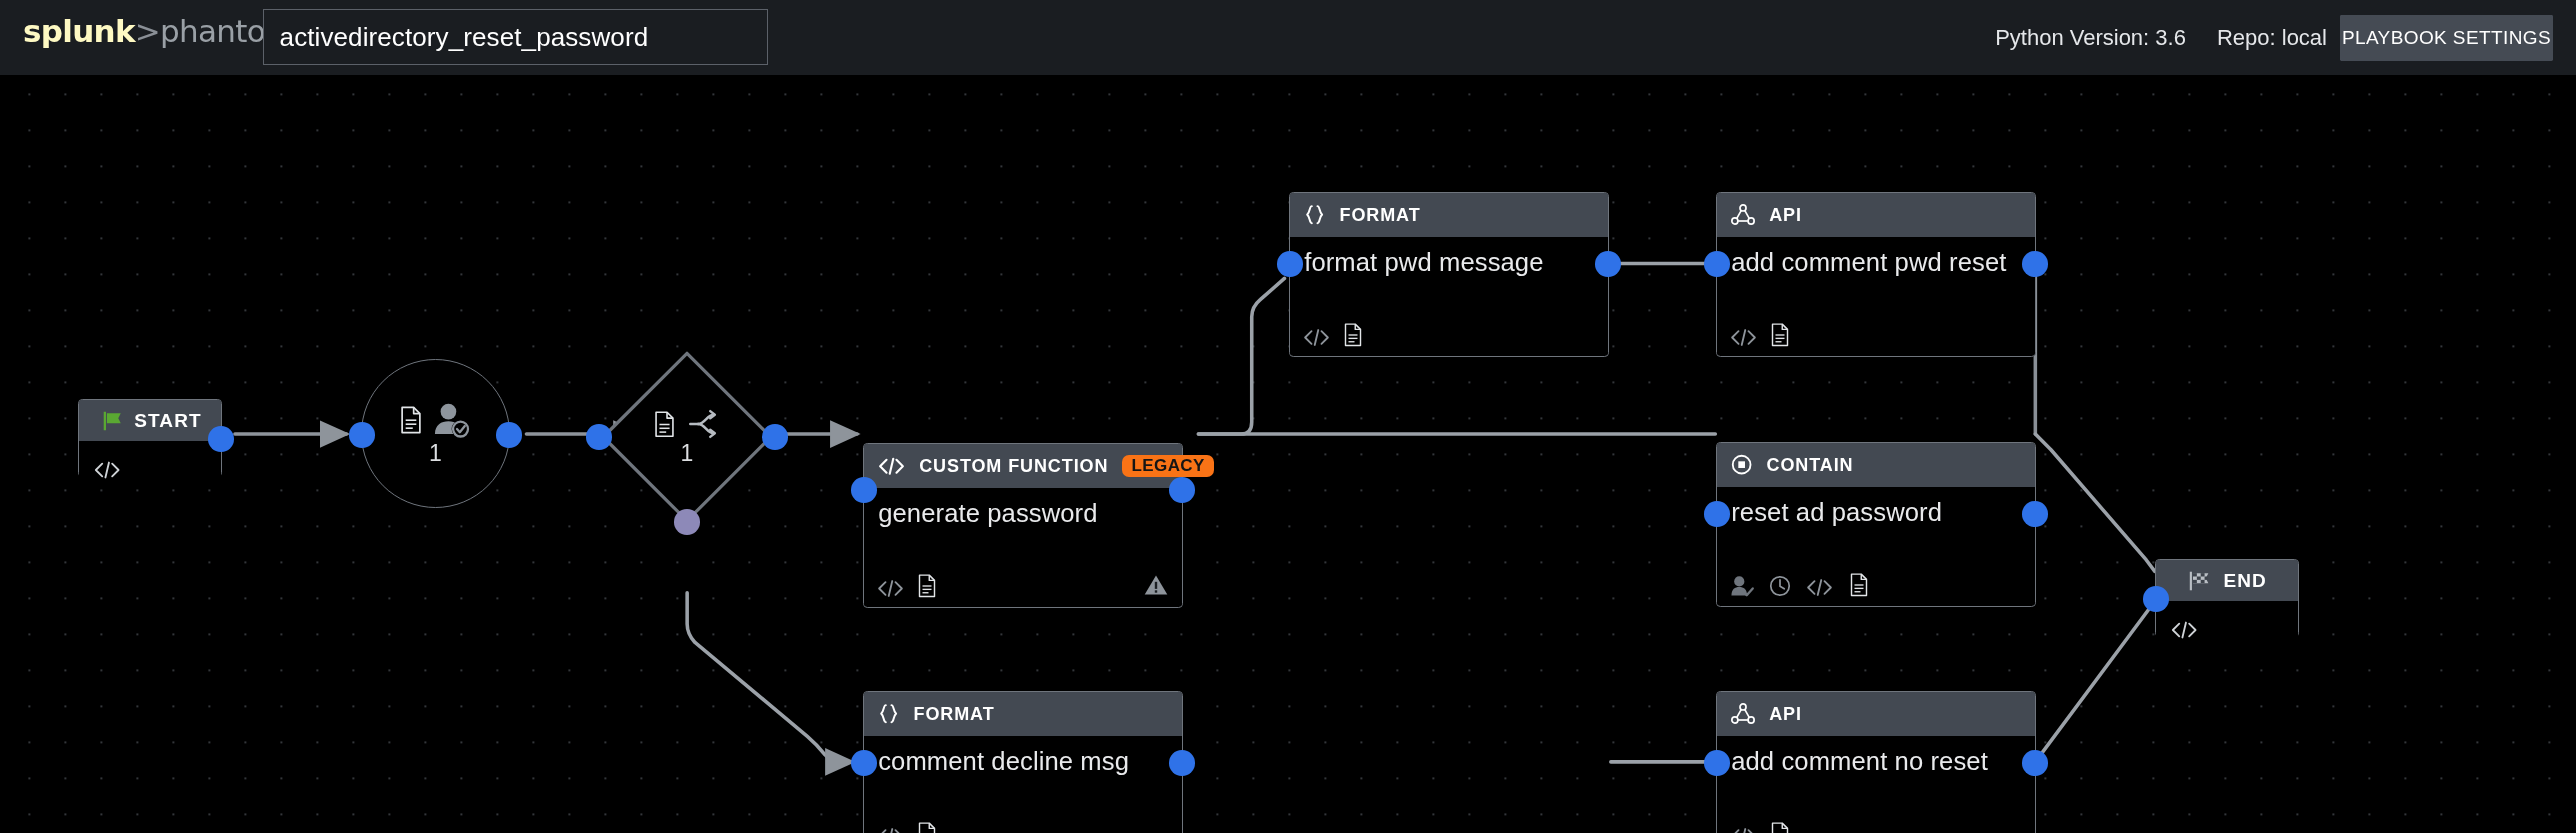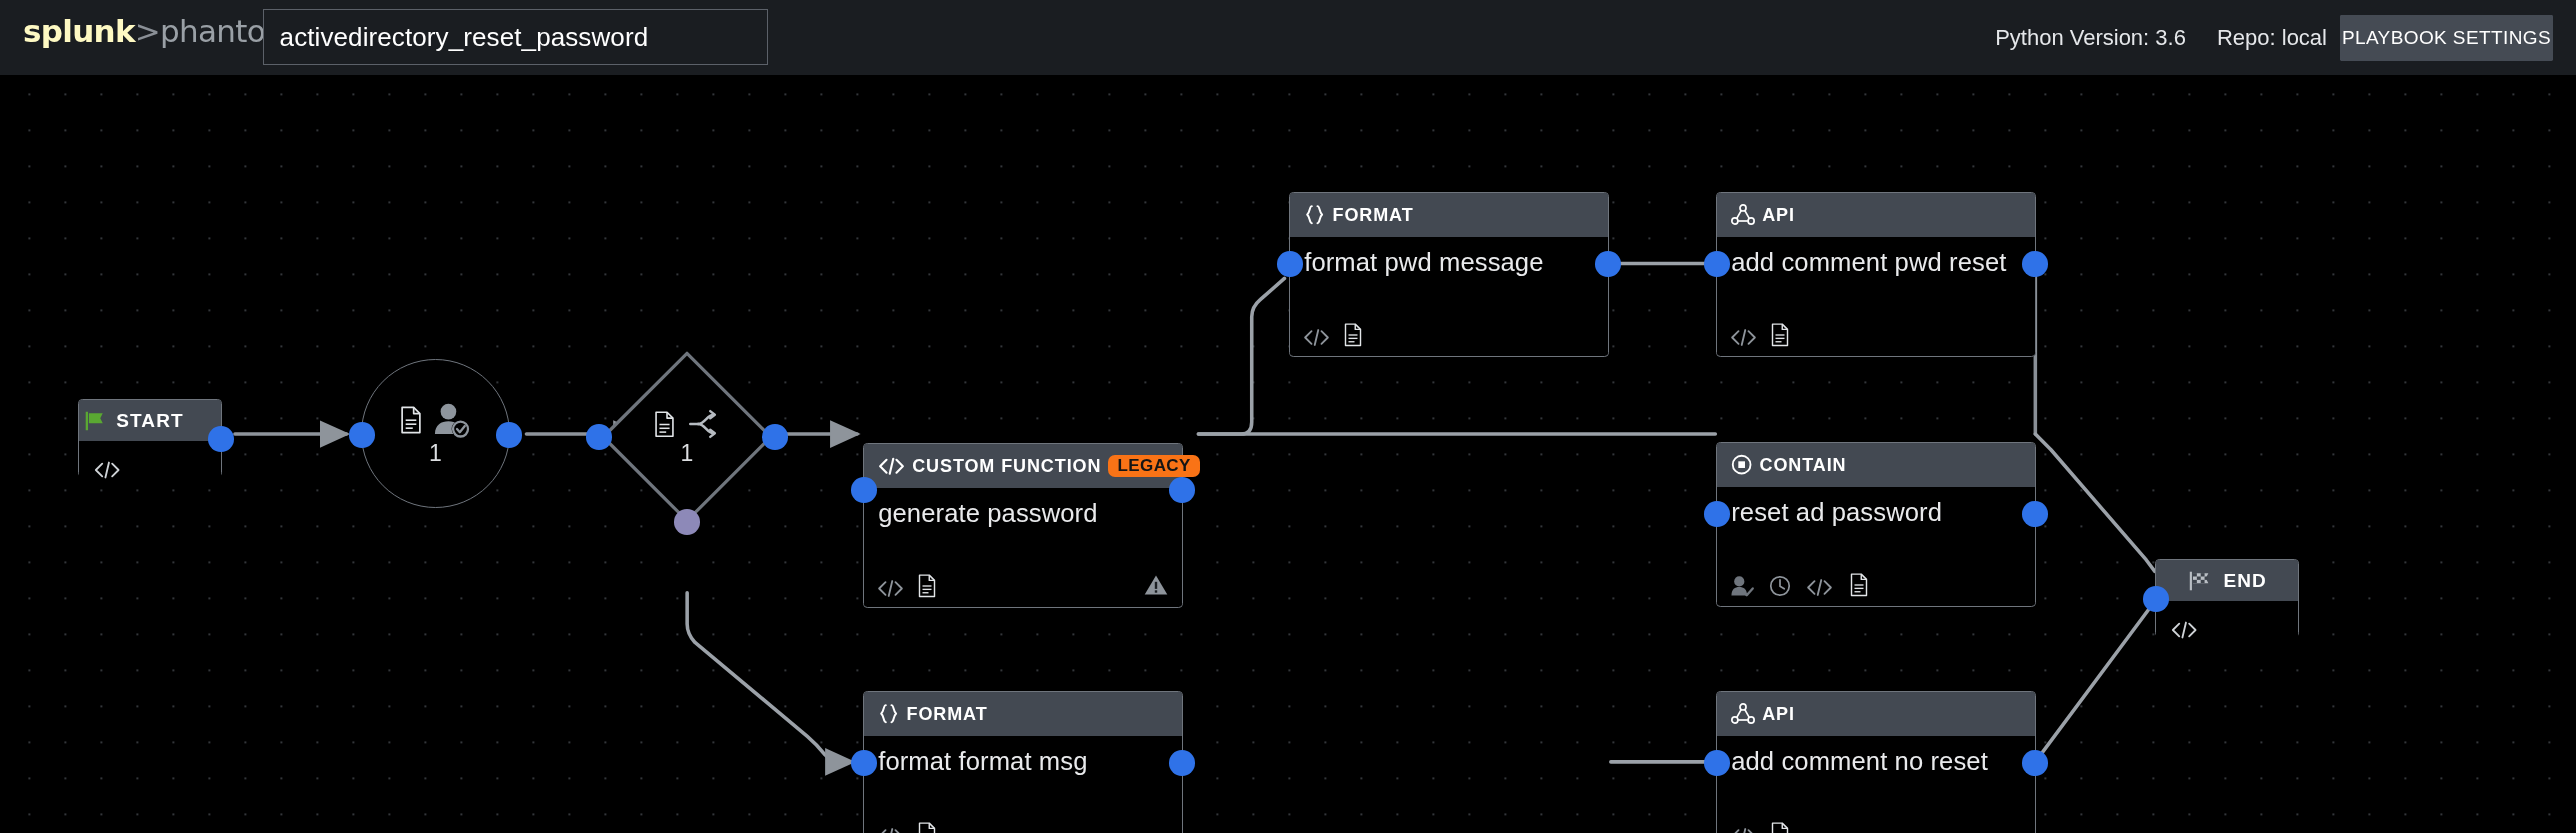--- a/index.html
+++ b/index.html
@@ -76,21 +76,21 @@
     border-radius:4.3px;
     background:#000000;
     overflow:visible;
   }
   .node .hdr{
     height:44px;
     background:#434952;
     border-radius:2.1px 2.1px 0 0;
     display:flex;align-items:center;
     padding:0 14.2px;
-    gap:7px;
+    gap:14px;
     box-sizing:border-box;
   }
   .node .hdr .ttl{
     font-size:18px;font-weight:700;letter-spacing:0.9px;color:#ffffff;
     white-space:nowrap;
   }
   .node .hdr .ico{display:flex;align-items:center;justify-content:center;}
   .badge-legacy{
     margin-left:auto;
     background:#f97316;color:#151515;
@@ -116,21 +116,21 @@
   
   .port{
     position:absolute;width:25.6px;height:25.6px;border-radius:50%;
     background:#2f72e8;
   }
   .port.left{left:-12.8px;}
   .port.right{right:-12.8px;}
   .port.purple{background:#8d89b8;}
 
   
-  .node.mini .hdr{height:41px;justify-content:flex-start;gap:10px;padding-left:6px;}
+  .node.mini .hdr{height:41px;justify-content:flex-start;gap:10px;padding-left:24px;}
   .node.mini .hdr .ttl{font-size:19px;letter-spacing:1.1px;}
   .node.mini .body{height:43px;}
   .node.mini .footer{left:14.2px;bottom:4.3px;}
 
   
   .circle-node{
     position:absolute;
     border:1.4px solid #6f757d;border-radius:50%;
     background:#000;
     box-sizing:border-box;
@@ -469,21 +469,21 @@
       <div class="hdr">
         <span class="ico">
           <svg width="21.3" height="21.3" viewBox="0 0 30 30" fill="none" stroke="#ffffff" stroke-width="2.8" stroke-linecap="round" stroke-linejoin="round">
             <path d="M11 3 C7.5 3 8.5 12 4.5 15 C8.5 18 7.5 27 11 27"></path>
             <path d="M19 3 C22.5 3 21.5 12 25.5 15 C21.5 18 22.5 27 19 27"></path>
           </svg>
         </span>
         <span class="ttl">FORMAT</span>
       </div>
       <div class="body" style="height:118px;">
-        <div class="label">format format msg</div>
+        <div class="label">comment decline msg</div>
         <div class="footer">
           <span>
             <svg width="27" height="19" viewBox="0 0 38 26" fill="none" stroke="#8e949b" stroke-width="2.6" stroke-linecap="round" stroke-linejoin="round">
               <polyline points="12,4 3,13 12,22"></polyline>
                 <polyline points="26,4 35,13 26,22"></polyline>
                 <line x1="21.5" y1="2.5" x2="16.5" y2="23.5"></line>
             </svg>
           </span>
           <span>
             <svg width="20" height="24" viewBox="0 0 26 32" fill="none" stroke="#e2e5e8" stroke-width="1.9" stroke-linejoin="round">

